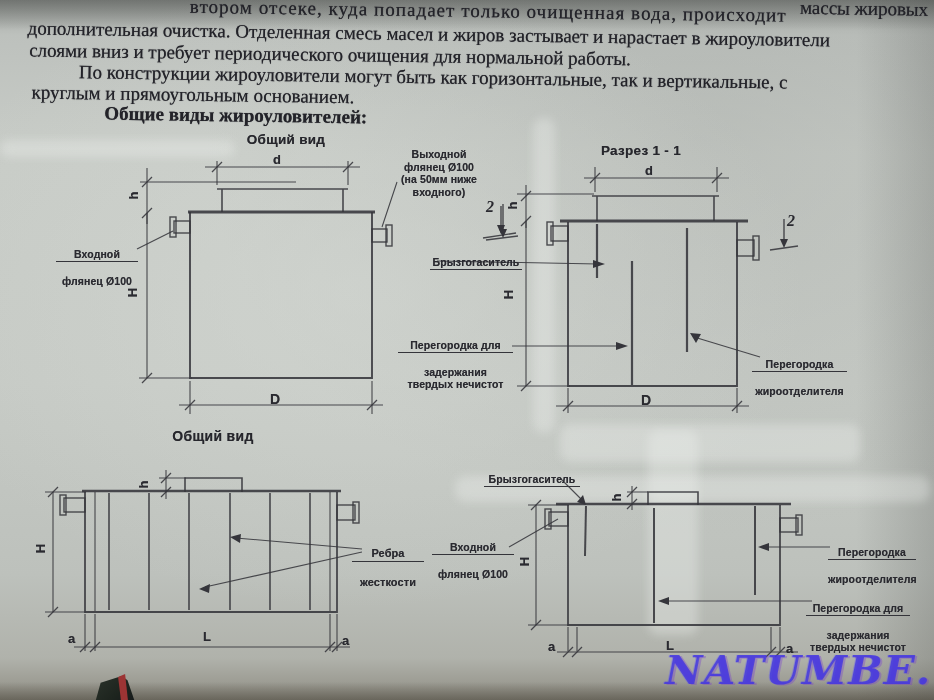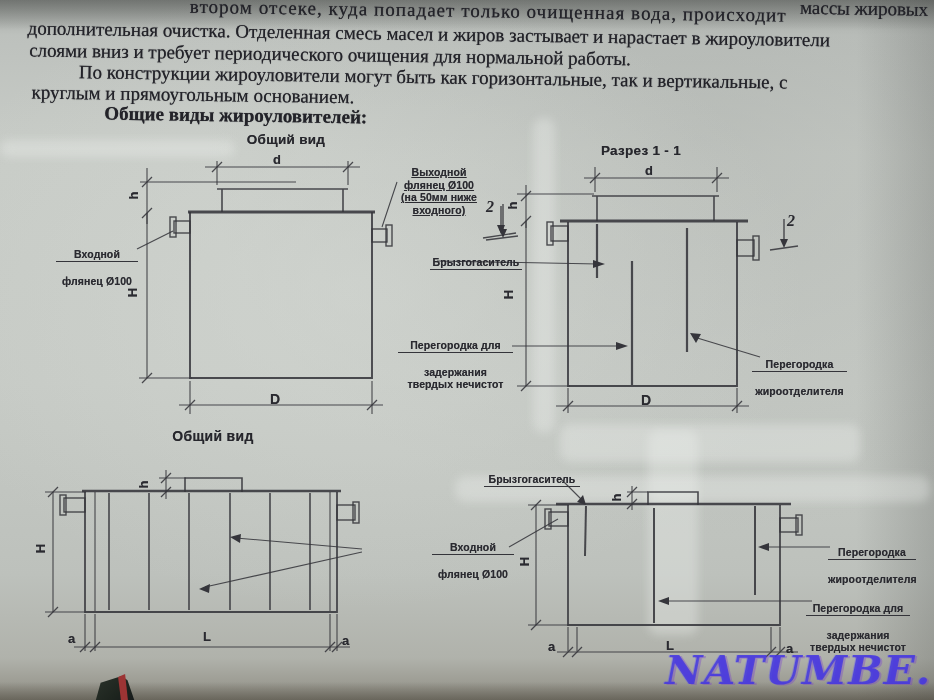--- a/index.html
+++ b/index.html
@@ -179,21 +179,21 @@
   </svg>
 
   <div class="title" style="left:240px;top:132px;width:92px;text-align:center;">Общий вид</div>
   <div class="title" style="left:585px;top:143px;width:96px;text-align:right;">Разрез 1 - 1</div>
   <div class="title" style="left:165px;top:428px;width:96px;text-align:center;font-size:14px;">Общий вид</div>
 
   <div class="lbl" style="left:56px;top:235px;width:82px;">
     <span class="l1 u">Входной</span>
     <span class="l1">флянец Ø100</span>
   </div>
-  <div class="lbl" style="left:396px;top:166px;width:86px;text-decoration:underline;">Выходной
+  <div class="lbl" style="left:396px;top:148px;width:86px;">Выходной
 флянец Ø100
 (на 50мм ниже
 входного)</div>
   <div class="sec2" style="left:486px;top:198px;">2</div>
 
   <div class="dim" style="left:273px;top:152px;">d</div>
   <div class="dim dimv" style="left:130px;top:188px;">h</div>
   <div class="dim dimv" style="left:128px;top:285px;">H</div>
   <div class="dim" style="left:270px;top:391px;font-size:14px;">D</div>
 
@@ -209,20 +209,24 @@
     <span class="l1 u">Перегородка</span>
     <span class="l1">жироотделителя</span>
   </div>
   <div class="sec2" style="left:787px;top:212px;">2</div>
 
   <div class="dim" style="left:645px;top:163px;">d</div>
   <div class="dim dimv" style="left:509px;top:198px;">h</div>
   <div class="dim dimv" style="left:504px;top:287px;">H</div>
   <div class="dim" style="left:641px;top:392px;font-size:14px;">D</div>
 
+  <div class="lbl" style="left:352px;top:534px;width:72px;font-size:11px;">
+    <span class="l1 u">Ребра</span>
+    <span class="l1">жесткости</span>
+  </div>
   <div class="dim dimv" style="left:140px;top:477px;">h</div>
   <div class="dim dimv" style="left:36px;top:541px;">H</div>
   <div class="dim" style="left:68px;top:631px;">a</div>
   <div class="dim" style="left:203px;top:629px;">L</div>
   <div class="dim" style="left:342px;top:633px;">a</div>
 
   <div class="lbl" style="left:484px;top:460px;width:96px;">
     <span class="l1 u">Брызгогаситель</span>
   </div>
   <div class="lbl" style="left:432px;top:528px;width:82px;">

